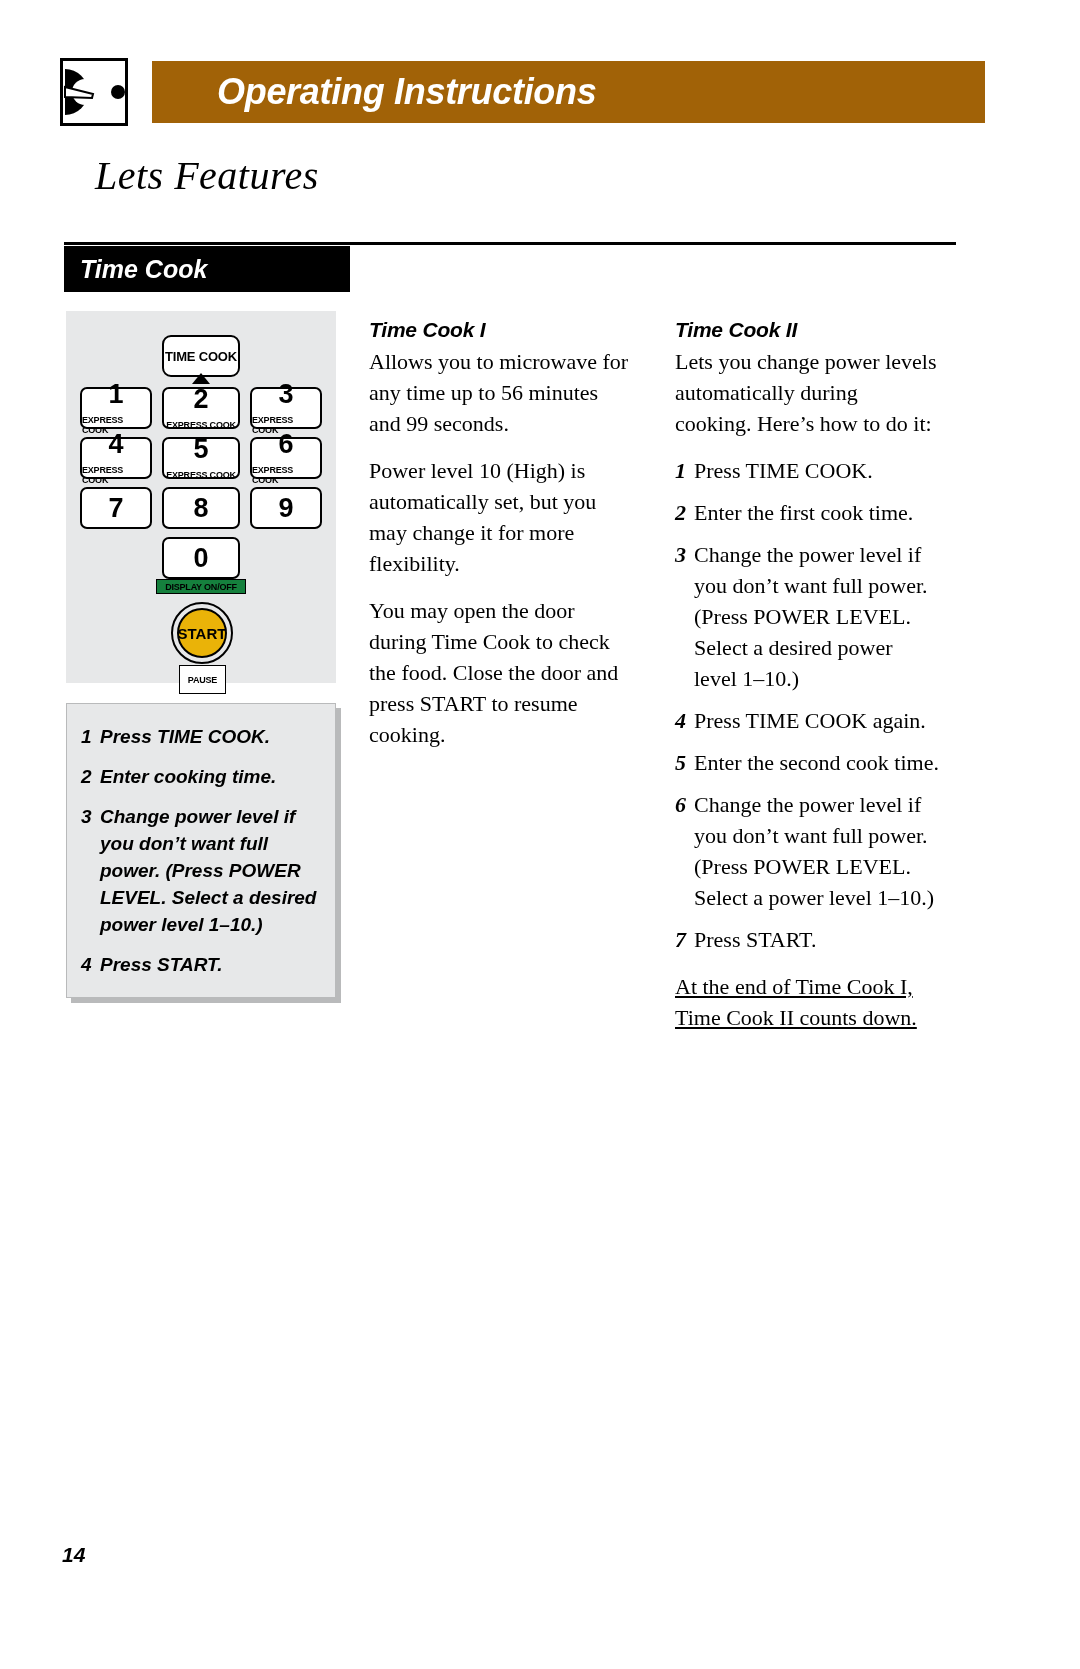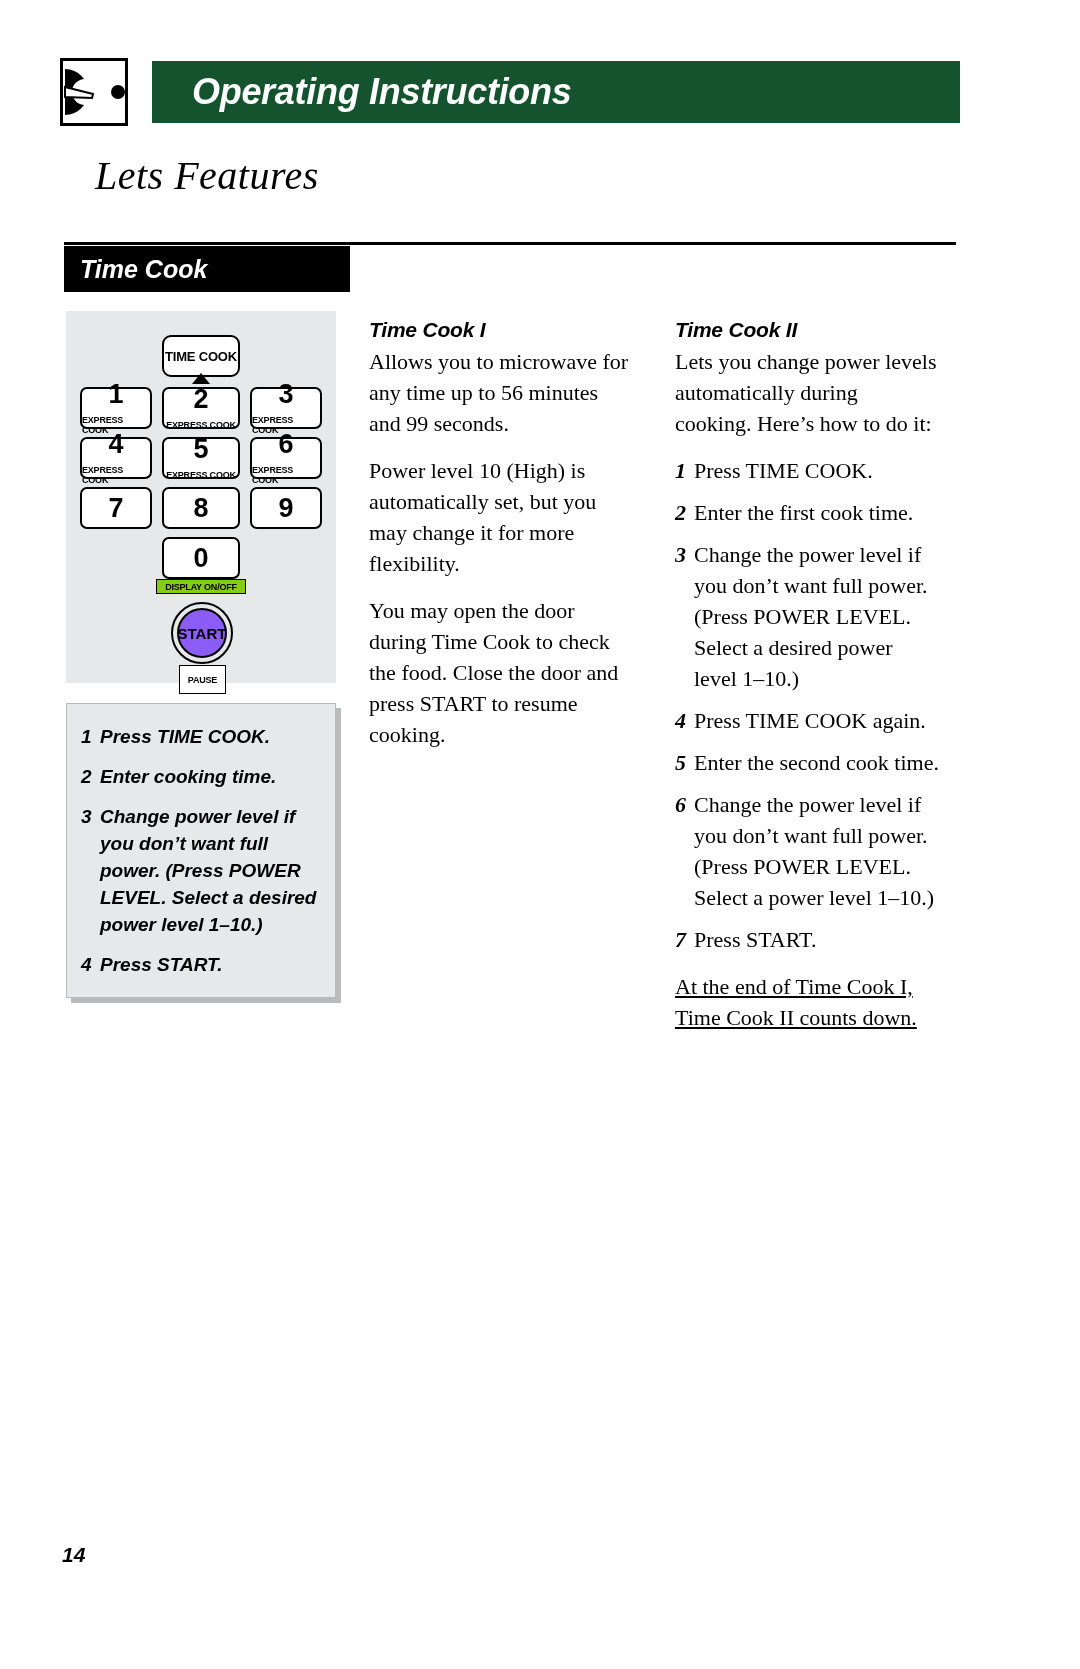--- a/index.html
+++ b/index.html
@@ -40,23 +40,24 @@
     box-sizing: border-box;
   }
   .logo-box svg { display: block; }
 
   .header-bar {
     position: absolute;
     left: 92px;
     top: 3px;
     width: 808px;
     height: 62px;
-    background: #14532d;
-    display: flex;
-    align-items: center;
+    background: #a16207;
+    display: flex;
+    align-items: center;
+    padding-left: 25px;
   }
   .header-bar .title {
     color: #ffffff;
     font-family: "Liberation Sans", sans-serif;
     font-weight: bold;
     font-style: italic;
     font-size: 36px;
     letter-spacing: -0.3px;
     padding-left: 40px;
   }
@@ -166,21 +167,21 @@
   .k9 { left: 184px; top: 176px; width: 72px; height: 42px; }
   .k0 { left: 96px;  top: 226px; width: 78px; height: 42px; }
 
   .display-tag {
     position: absolute;
     left: 90px;
     top: 268px;
     width: 90px;
     height: 15px;
     border: 1.5px solid #000;
-    background: #84cc16;
+    background: #15803d;
     box-sizing: border-box;
     display: flex;
     align-items: center;
     justify-content: center;
     font-family: "Liberation Sans", sans-serif;
     font-weight: bold;
     font-size: 9px;
     letter-spacing: -0.2px;
   }
   .start-btn {
@@ -195,21 +196,21 @@
     box-sizing: border-box;
   }
   .start-inner {
     position: absolute;
     left: 4px;
     top: 4px;
     right: 4px;
     bottom: 4px;
     border-radius: 50%;
     border: 2.5px solid #000;
-    background: #8b5cf6;
+    background: #eab308;
     box-sizing: border-box;
     display: flex;
     align-items: center;
     justify-content: center;
     font-family: "Liberation Sans", sans-serif;
     font-weight: bold;
     font-size: 15px;
   }
   .pause-tag {
     position: absolute;

